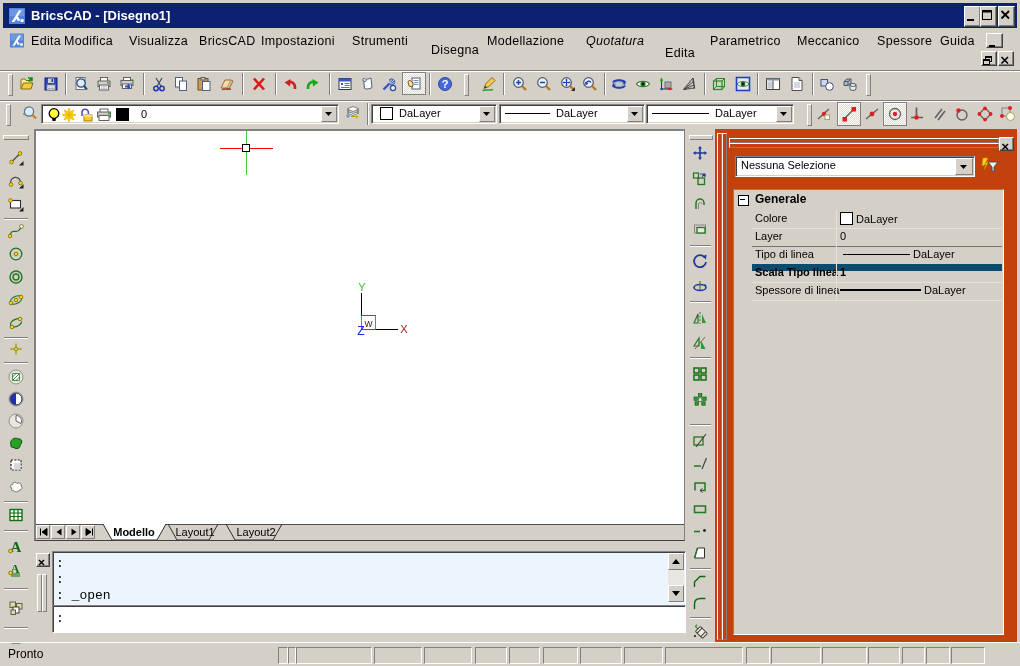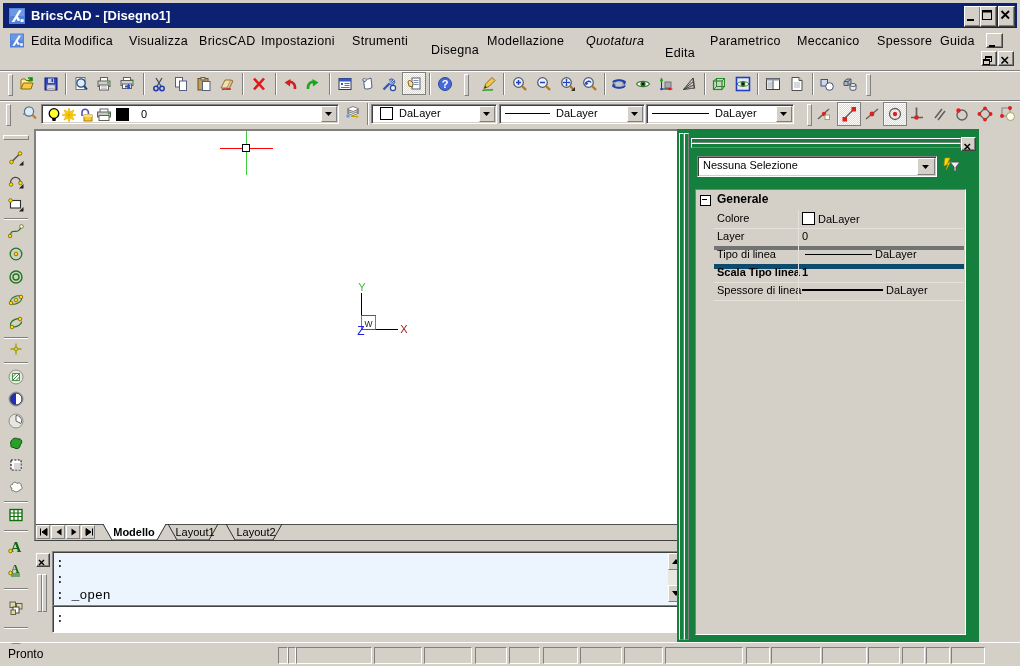--- a/index.html
+++ b/index.html
@@ -695,21 +695,21 @@
     <div class="abs" style="left:5px;top:494px;width:16px;height:16px;"><svg width="16" height="16" viewBox="0 0 16 16">
         <g transform="rotate(-45 8 8)">
           <rect x="4.5" y="5" width="7" height="10" rx="1" fill="#f0ead8" stroke="#404040"></rect>
           <path d="M4.5 7.5 h7 M4.5 12.5 h7" stroke="#404040"></path>
           <path d="M8 5 L8 2 C8 1 10 1 10 2" fill="none" stroke="#207820"></path>
         </g>
         <circle cx="3" cy="13" r="1.1" fill="#202020"></circle>
       </svg></div>
   </div>
 
-<div class="abs" style="left:677px;top:129px;width:302px;height:513px;background:#15803d;" id="proppanel">
+<div class="abs" style="left:715px;top:129px;width:302px;height:513px;background:#c2410c;" id="proppanel">
   <div class="gripv abs" style="left:2px;top:4px;height:505px;"></div>
   <div class="gripv abs" style="left:7px;top:4px;height:505px;"></div>
   <div class="griph abs" style="left:14px;top:9px;width:268px;"></div>
   <div class="griph abs" style="left:14px;top:14px;width:268px;"></div>
   <div class="winbtn" style="left:284px;top:8px;width:13px;height:12px;"><svg width="11" height="10">
         <path d="M2.5 2 L8 7.5 M8 2 L2.5 7.5" stroke="#000" stroke-width="1.5"></path>
       </svg></div>
 
   <div class="abs combo" style="left:20px;top:27px;width:238px;height:19px;">
     <div class="abs" style="left:5px;top:2px;font-size:11px;">Nessuna Selezione</div>
@@ -728,26 +728,26 @@
     <div class="abs" style="left:4px;top:5px;width:9px;height:9px;border:1px solid #000;background:#fff;">
         <div style="position:absolute;left:1px;top:3px;width:5px;height:1px;background:#000;"></div>
       </div>
     <div class="abs" style="left:21px;top:2px;font-size:12px;font-weight:bold;">Generale</div>
     <div id="pgrid">
         <div class="abs" style="left:18px;top:20px;width:250px;height:18px;border-bottom:1px solid #e3e1da;">
           <div class="abs" style="left:3px;top:2px;font-size:11px;">Colore</div>
           <div class="abs" style="left:88px;top:2px;font-size:11px;" id="pv0"><span style="display:inline-block;width:11px;height:11px;border:1px solid #000;background:#fff;vertical-align:-2px;"></span> DaLayer</div>
           <div class="abs" style="left:84px;top:0;width:1px;height:18px;background:#e3e1da;"></div>
         </div>
-        <div class="abs" style="left:18px;top:38px;width:250px;height:18px;border-bottom:4px solid #737373;">
+        <div class="abs" style="left:18px;top:38px;width:250px;height:18px;border-bottom:1px solid #737373;">
           <div class="abs" style="left:3px;top:2px;font-size:11px;">Layer</div>
           <div class="abs" style="left:88px;top:2px;font-size:11px;" id="pv1">0</div>
           <div class="abs" style="left:84px;top:0;width:1px;height:18px;background:#e3e1da;"></div>
         </div>
-        <div class="abs" style="left:18px;top:56px;width:250px;height:18px;border-bottom:5px solid #0c4a6e;text-align:center;">
+        <div class="abs" style="left:18px;top:56px;width:250px;height:18px;border-bottom:7px solid #0c4a6e;text-align:center;">
           <div class="abs" style="left:3px;top:2px;font-size:11px;">Tipo di linea</div>
           <div class="abs" style="left:88px;top:2px;font-size:11px;" id="pv2"><span style="display:inline-block;width:67px;height:1px;background:#000;vertical-align:3px;margin-left:3px;"></span> DaLayer</div>
           <div class="abs" style="left:84px;top:0;width:1px;height:18px;background:#e3e1da;"></div>
         </div>
         <div class="abs" style="left:18px;top:74px;width:250px;height:18px;border-bottom:1px solid #e3e1da;font-weight:bold;">
           <div class="abs" style="left:3px;top:2px;font-size:11px;">Scala Tipo linea</div>
           <div class="abs" style="left:88px;top:2px;font-size:11px;" id="pv3">1</div>
           <div class="abs" style="left:84px;top:0;width:1px;height:18px;background:#e3e1da;"></div>
         </div>
         <div class="abs" style="left:18px;top:92px;width:250px;height:18px;border-bottom:1px solid #e3e1da;">

